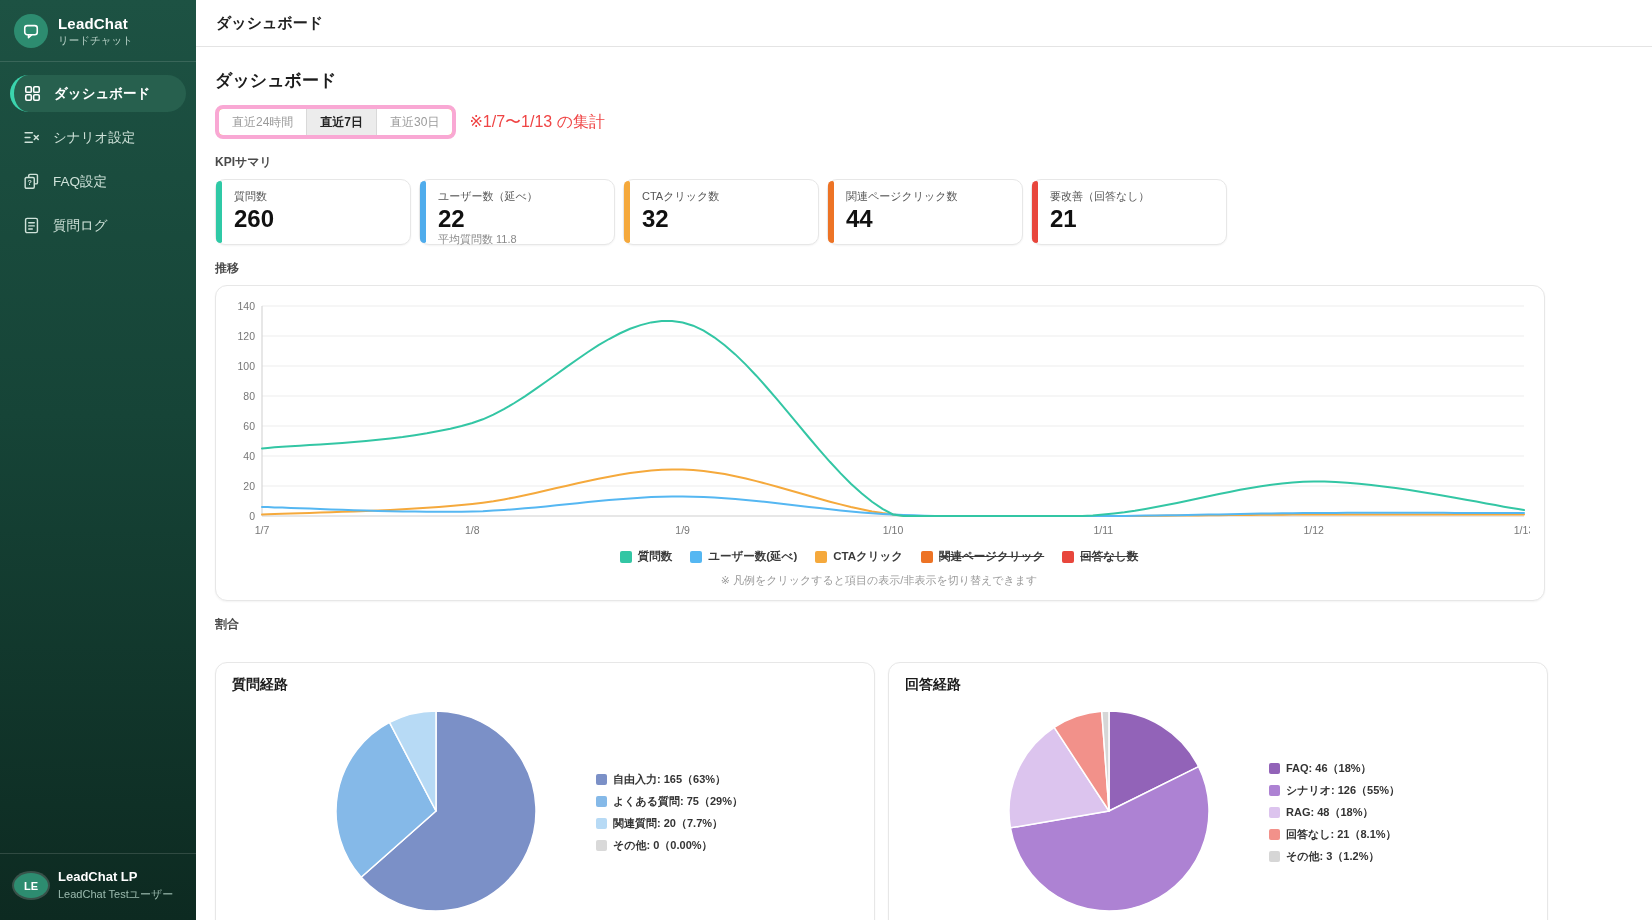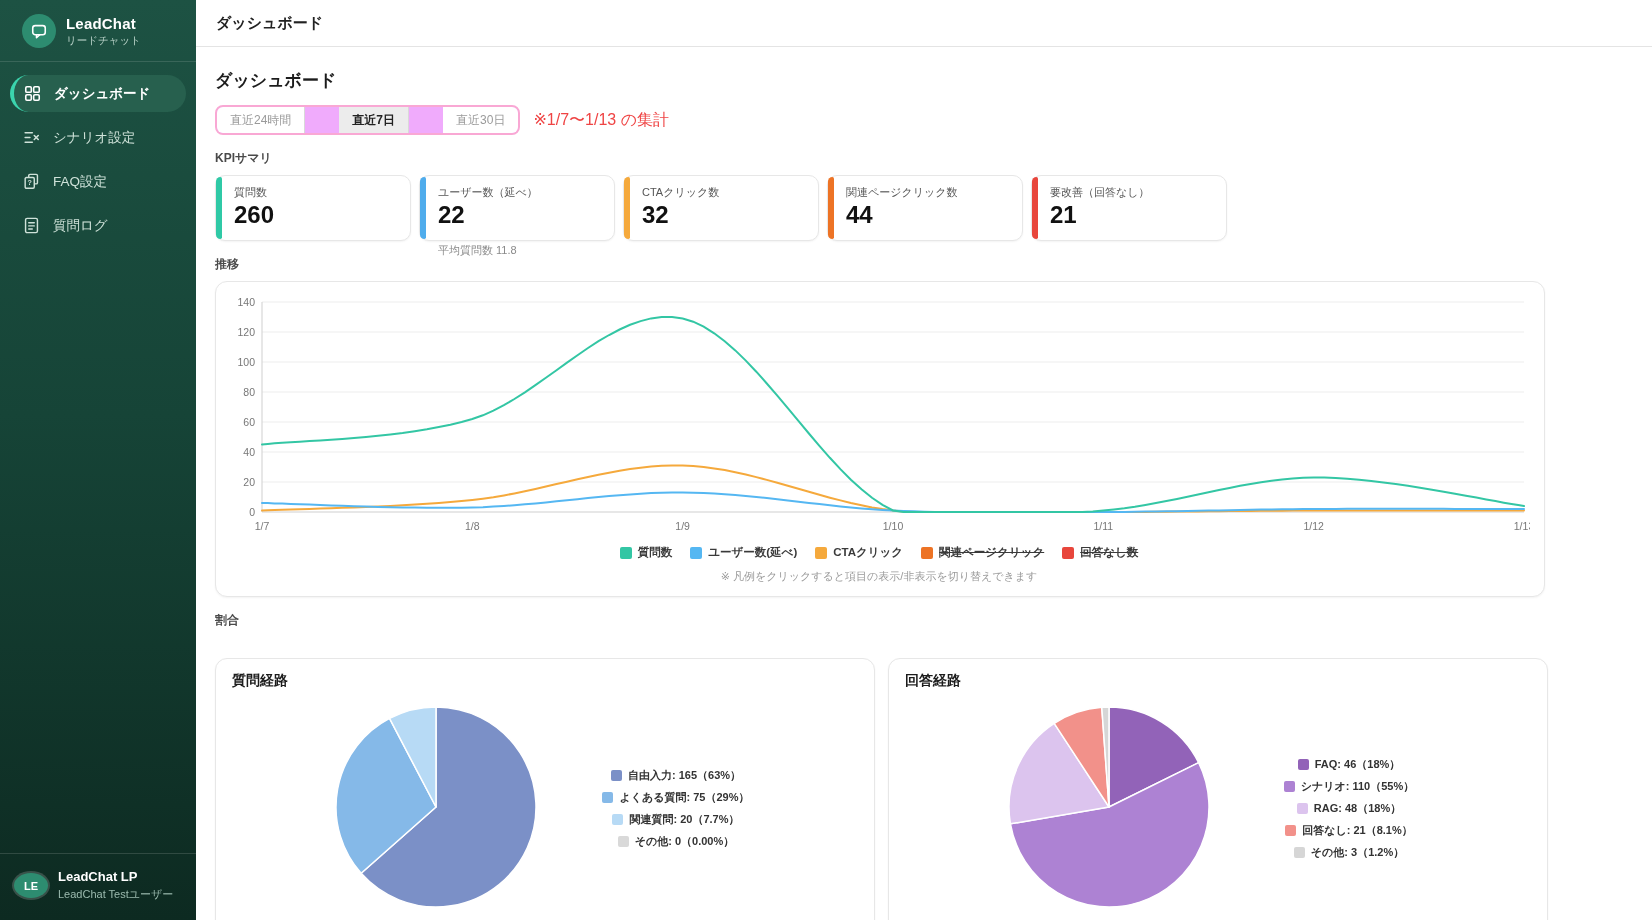--- a/index.html
+++ b/index.html
@@ -4,21 +4,21 @@
 <style>
   * { box-sizing: border-box; margin: 0; padding: 0; }
   html,body { width:1652px; height:920px; overflow:hidden; }
   body { font-family: "Liberation Sans", "DejaVu Sans", sans-serif; background:#fff; color:#1c1c1c; }
   .app { display:flex; width:1652px; height:920px; }
 
   
   .sidebar { width:196px; flex-shrink:0; display:flex; flex-direction:column;
     background:linear-gradient(180deg,#1d5243 0%,#16443706 0%,#1d5243 0%,#164437 45%,#0d2a21 100%);
     color:#fff; }
-  .brand { display:flex; align-items:center; gap:10px; padding:14px 14px 13px;margin-left:8px; }
+  .brand { display:flex; align-items:center; gap:10px; padding:14px 14px 13px; }
   .brand-icon { width:34px; height:34px; border-radius:50%; background:#2d8c70; display:flex; align-items:center; justify-content:center; flex-shrink:0; }
   .brand-name { font-size:15px; font-weight:bold; letter-spacing:.2px; }
   .brand-sub { font-size:10.5px; color:#b9d2c8; margin-top:2px; }
   .side-divider { height:1px; background:rgba(255,255,255,.13); }
   .nav { padding:13px 10px; display:flex; flex-direction:column; gap:7px; }
   .nav-item { display:flex; align-items:center; gap:12px; padding:9px 12px; border-radius:999px;
     color:#cfe2d9; font-size:13.5px; cursor:pointer; }
   .nav-item .nav-ico { display:flex; align-items:center; }
   .nav-item.active { background:#27604e; color:#fff; font-weight:bold; border-left:4px solid #3bd4ad; padding-left:9px; }
   .sidebar-user { margin-top:auto; border-top:1px solid rgba(255,255,255,.14); padding:15px 14px 18px; display:flex; align-items:center; gap:10px; }
@@ -27,50 +27,50 @@
   .user-name { font-size:13px; font-weight:bold; }
   .user-role { font-size:11px; color:#9cbbaf; margin-top:3px; }
 
   
   .main { flex:1; display:flex; flex-direction:column; overflow:hidden; }
   .topbar { height:47px; flex-shrink:0; border-bottom:1px solid #e4e4e4; display:flex; align-items:center;
     padding:0 20px; font-size:15px; font-weight:600; color:#222; }
   .content { padding:12px 0 0 19px; }
   .h1 { font-size:17px; font-weight:bold; margin:10px 0 13px; }
   .seg-row { display:flex; align-items:center; gap:13px; }
-  .seg { display:inline-flex; border:2px solid #f9a8d4; border-radius:8px; overflow:hidden; background:#f0abfc;gap:34px; }
+  .seg { display:inline-flex; border:4px solid #f9a8d4; border-radius:8px; overflow:hidden; background:#f97316; }
   .seg-btn { padding:6px 13px; font-size:12px; color:#9a9a9a; background:#fff; border:none; cursor:pointer;
     border-right:1px solid #d9d9d9; font-family:inherit; line-height:1.2; }
   .seg-btn:last-child { border-right:none; }
   .seg-btn.selected { background:#ececec; color:#222; font-weight:bold; }
   .seg-note { font-size:16px; color:#ef4444; }
   .section-label { font-size:12px; font-weight:bold; color:#4a4a4a; margin:15px 0 8px; }
   .kpi-row { display:flex; gap:8px; }
   .kpi-card { width:196px; height:66px; background:#fff; border:1px solid #e7e7e7; border-radius:10px;
     position:relative; padding:9px 12px 8px 18px; box-shadow:0 1px 2px rgba(0,0,0,.05); }
   .kpi-accent { position:absolute; left:0; top:1px; bottom:1px; width:6px; border-radius:8px 3px 3px 8px; background:var(--accent,#ccc); }
   .kpi-label { font-size:11px; color:#555; white-space:nowrap; }
   .kpi-value { font-size:24px; font-weight:800; color:#111; line-height:1.05; margin-top:2px; }
-  .kpi-sub { font-size:11px; color:#8a8a8a; margin-top:15px; }
+  .kpi-sub { font-size:11px; color:#8a8a8a; margin-top:0; }
 
   .trend-card { width:1330px; background:#fff; border:1px solid #e7e7e7; border-radius:12px;
     padding:14px 14px 10px 12px; box-shadow:0 1px 2px rgba(0,0,0,.05); }
   .chart-legend { display:flex; justify-content:center; gap:18px; margin-top:3px; }
   .legend-item { display:flex; align-items:center; gap:6px; font-size:11.5px; font-weight:bold; color:#3a3a3a; cursor:pointer; }
   .legend-swatch { width:12px; height:12px; border-radius:2px; flex-shrink:0; }
   .legend-item.hidden-series .legend-label { text-decoration:line-through;text-align:right; }
   .chart-note { text-align:center; font-size:11px; color:#9a9a9a; margin:9px 0 2px; }
 
   .pie-row { display:flex; gap:13px;margin-top:29px; }
   .pie-card { width:660px; height:280px; background:#fff; border:1px solid #e7e7e7; border-radius:12px;
     padding:13px 16px 10px; box-shadow:0 1px 2px rgba(0,0,0,.05); display:flex; flex-direction:column; }
   .pie-title { font-size:14px; font-weight:bold; }
   .pie-body { flex:1; display:flex; align-items:center; justify-content:center; gap:58px; }
   .pie-chart { flex-shrink:0; }
-  .pie-legend { display:flex; flex-direction:column; gap:7px; min-width:160px;align-items:center; }
+  .pie-legend { display:flex; flex-direction:column; gap:7px; min-width:160px; }
   .pie-legend-item { display:flex; align-items:center; gap:6px; font-size:11px; font-weight:bold; color:#333; cursor:pointer; }
   .pie-swatch { width:11px; height:11px; border-radius:2px; flex-shrink:0; }
 </style>
 </head>
 <body>
 
 <div class="app">
 
   <aside class="sidebar">
     <div class="brand">
@@ -289,21 +289,21 @@
                   <path d="M102,102 L47.20,18.35 A100,100 0 0 1 94.76,2.26 Z" fill="#f2918a" stroke="#ffffff" stroke-width="1.5" stroke-linejoin="round"></path>
                   <path d="M102,102 L94.76,2.26 A100,100 0 0 1 102.00,2.00 Z" fill="#d6d6d6" stroke="#ffffff" stroke-width="1.5" stroke-linejoin="round"></path>
                 </svg></div>
             <div class="pie-legend" id="pie-legend-1">
                 <div class="pie-legend-item">
                   <span class="pie-swatch" style="background: rgb(146, 99, 184);"></span>
                   <span>FAQ: 46（18%）</span>
                 </div>
                 <div class="pie-legend-item">
                   <span class="pie-swatch" style="background: rgb(173, 130, 211);"></span>
-                  <span>シナリオ: 110（55%）</span>
+                  <span>シナリオ: 126（55%）</span>
                 </div>
                 <div class="pie-legend-item">
                   <span class="pie-swatch" style="background: rgb(220, 196, 238);"></span>
                   <span>RAG: 48（18%）</span>
                 </div>
                 <div class="pie-legend-item">
                   <span class="pie-swatch" style="background: rgb(242, 145, 138);"></span>
                   <span>回答なし: 21（8.1%）</span>
                 </div>
                 <div class="pie-legend-item">

